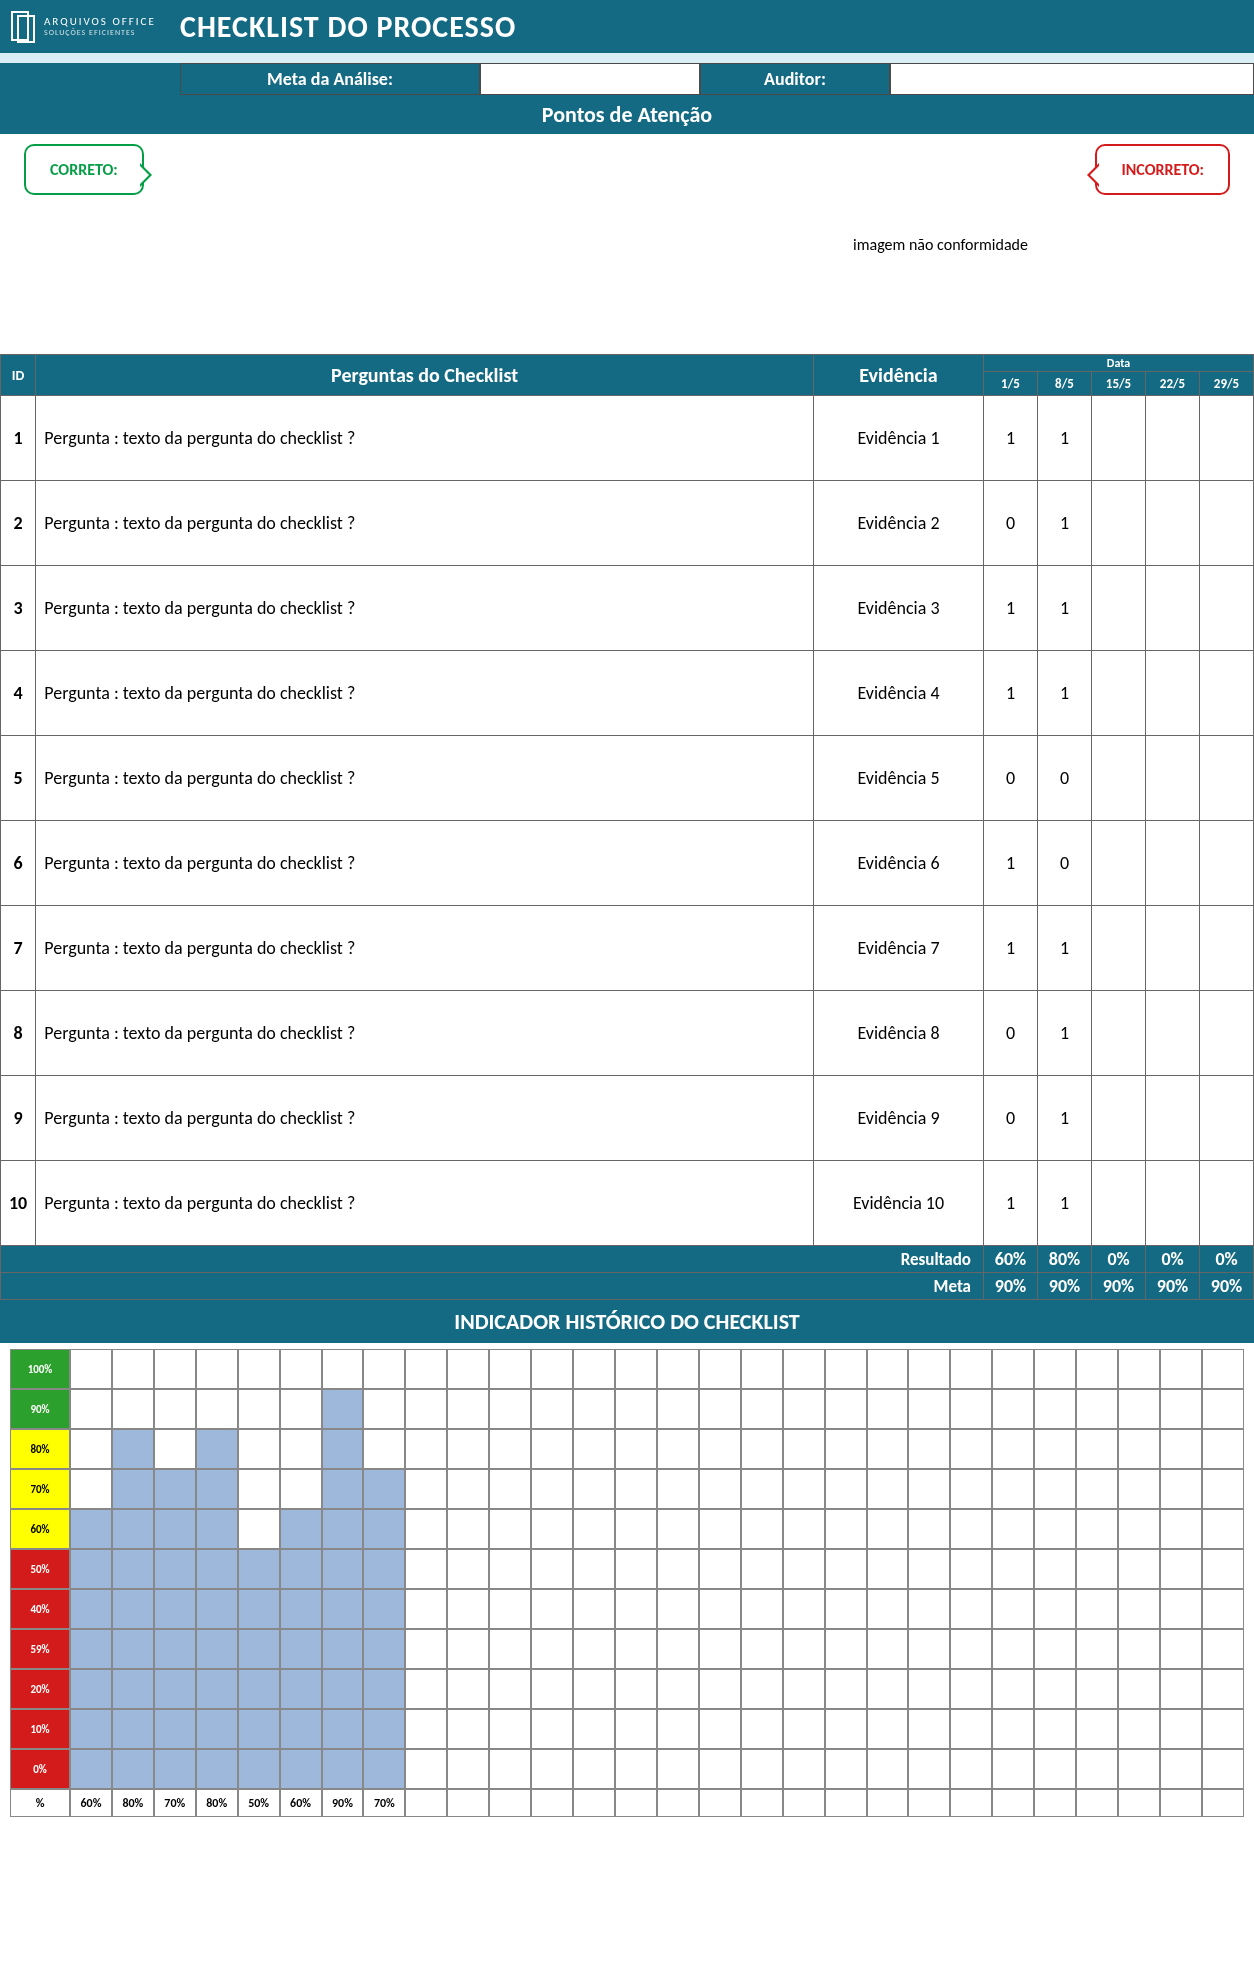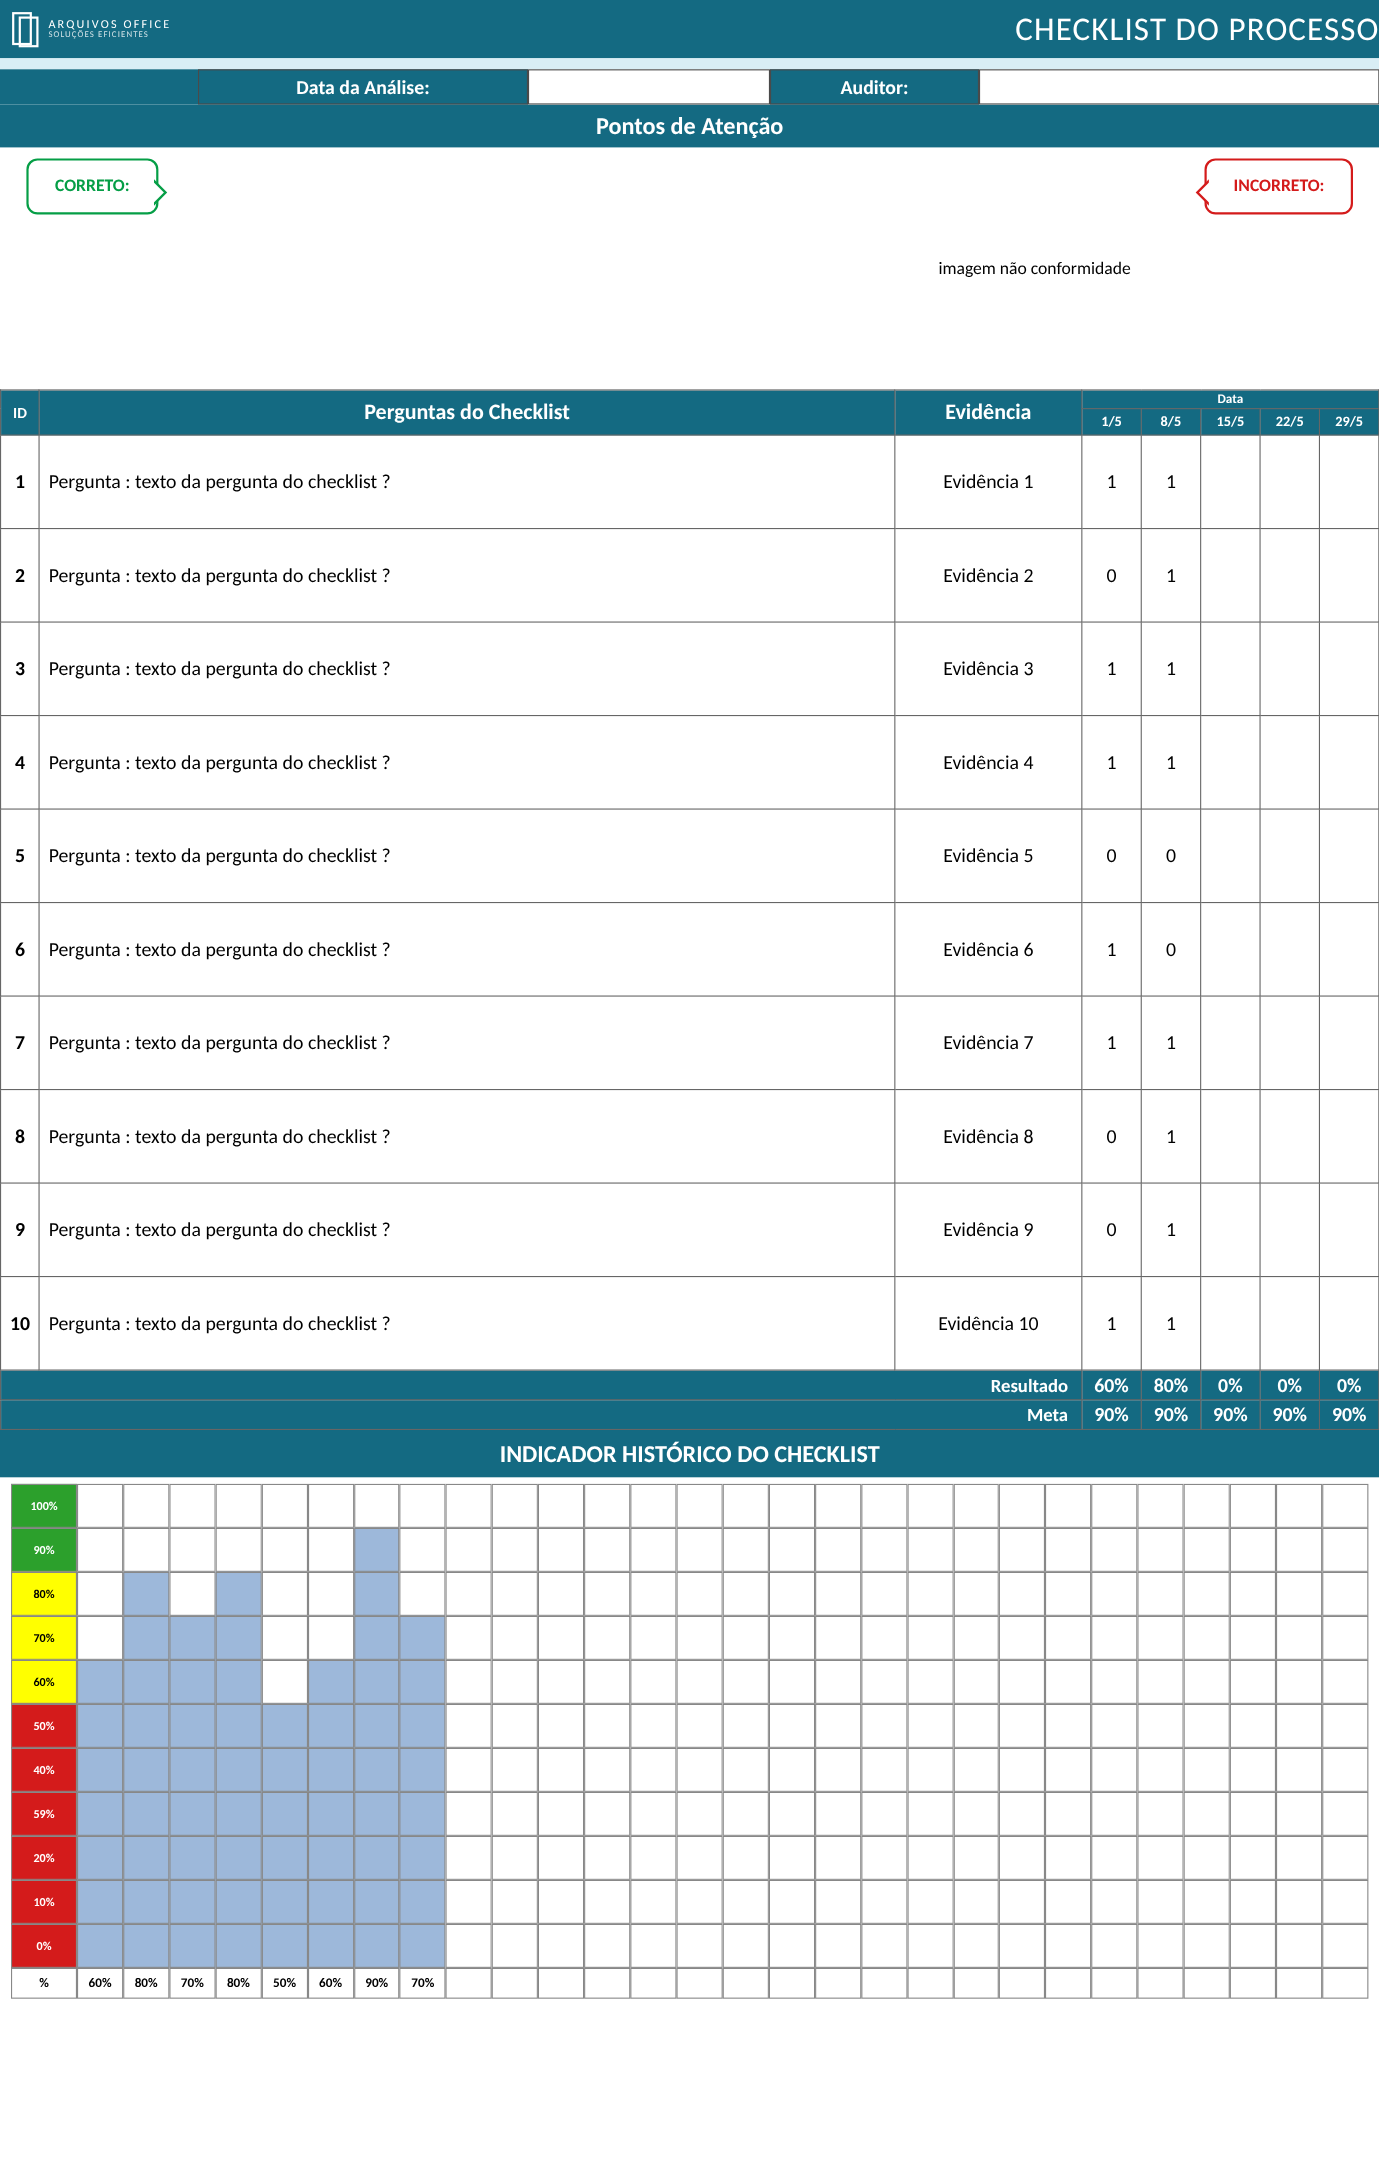--- a/index.html
+++ b/index.html
@@ -2,21 +2,21 @@
 <html><head>
 <meta charset="utf-8">
 <style>
   * { box-sizing: border-box; margin: 0; padding: 0; }
   body { font-family: Calibri, Arial, sans-serif; background:#fff; width:1254px; }
   .teal { background:#146a82; color:#fff; }
   .lightteal { background:#d9eef5; }
   .header-row { display:flex; align-items:stretch; }
   .logo-box { width:180px; display:flex; align-items:center; padding:6px 10px; color:#fff; font-size:12px; line-height:1.1; }
   .logo-box svg { margin-right:8px; flex-shrink:0; }
-  .title-cell { flex:1; text-align:right; font-weight:normal; font-size:30px; padding:8px 0; letter-spacing:1px; }
+  .title-cell { flex:1; text-align:left; font-weight:bold; font-size:30px; padding:8px 0; letter-spacing:1px; }
   .thin-bar { height:10px; }
   .label-row { display:flex; align-items:stretch; height:32px; }
   .label-row .spacer { width:180px; }
   .label-box { background:#146a82; color:#fff; text-align:center; font-weight:bold; padding:4px 10px; font-size:18px; border:1px solid #4a4a4a; }
   .input-box { background:#fff; border:1px solid #4a4a4a; }
   .section-bar { text-align:center; font-weight:bold; font-size:22px; padding:6px 0; }
   .attention-row { display:flex; }
   .attention-col { flex:1; padding:10px 14px 30px 14px; text-align:center; position:relative; }
   .callout { border:2px solid; border-radius:10px; padding:14px 24px; font-weight:bold; font-size:16px; display:inline-block; position:relative; background:#fff; }
   .callout.left { color:#059e46; border-color:#059e46; float:left; margin-left:10px;}
@@ -69,21 +69,21 @@
     <div>
       <div style="letter-spacing:2px;font-size:11px;">ARQUIVOS OFFICE</div>
       <div style="letter-spacing:1px;font-size:8px;opacity:.8;">SOLUÇÕES EFICIENTES</div>
     </div>
   </div>
   <div class="title-cell">CHECKLIST DO PROCESSO</div>
 </div>
 <div class="lightteal thin-bar"></div>
 <div class="label-row">
   <div class="spacer teal"></div>
-  <div class="label-box" style="width:300px;">Data da Análise:</div>
+  <div class="label-box" style="width:300px;">Meta da Análise:</div>
   <div class="input-box" style="width:220px;"></div>
   <div class="label-box" style="width:190px;">Auditor:</div>
   <div class="input-box" style="flex:1;"></div>
 </div>
 
 <div class="teal section-bar">Pontos de Atenção</div>
 <div class="attention-row" style="min-height:220px;">
   <div class="attention-col">
     <div class="callout left">CORRETO:</div>
   </div>

